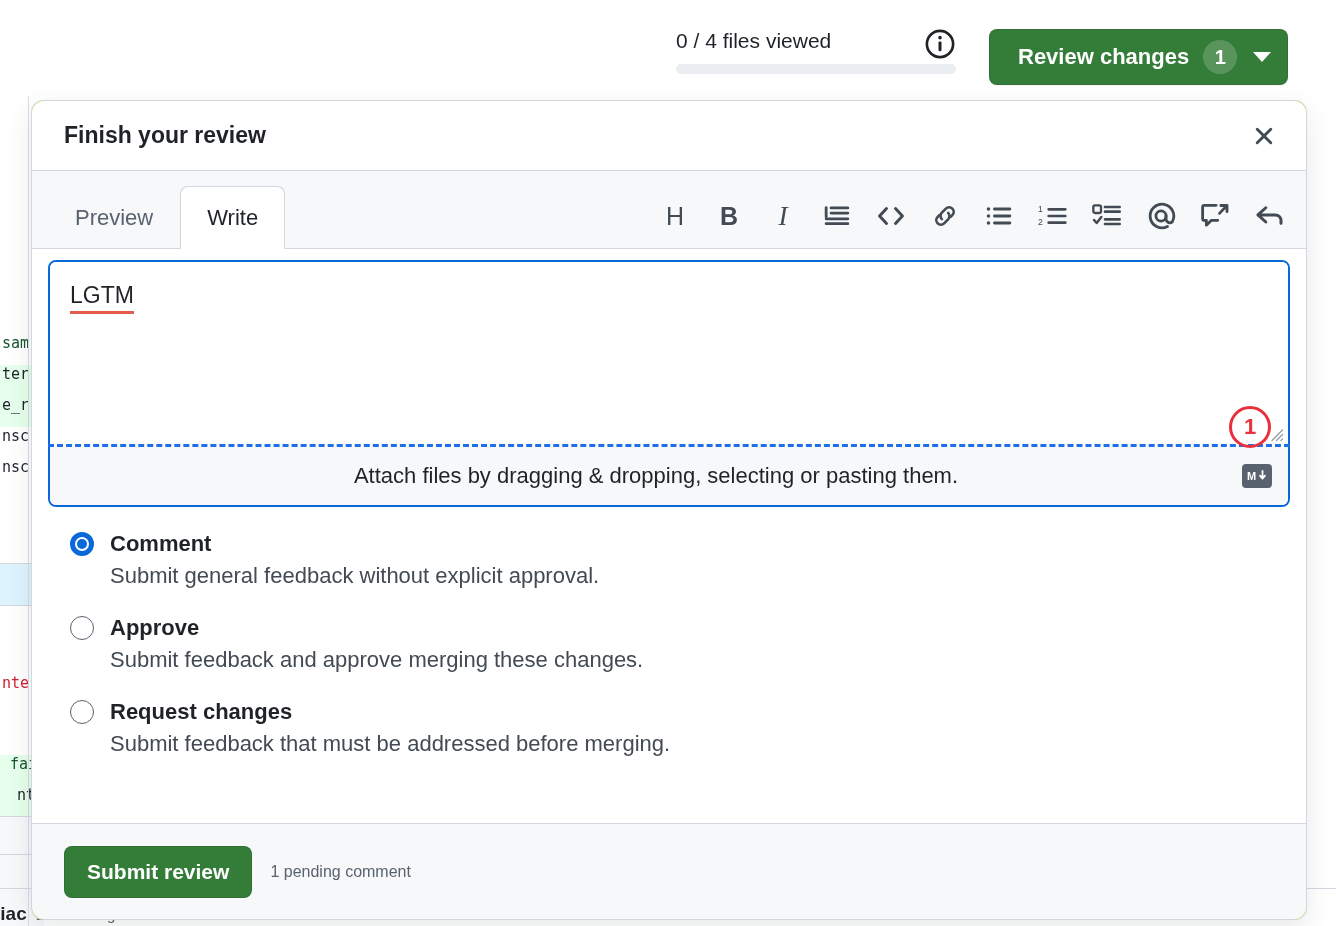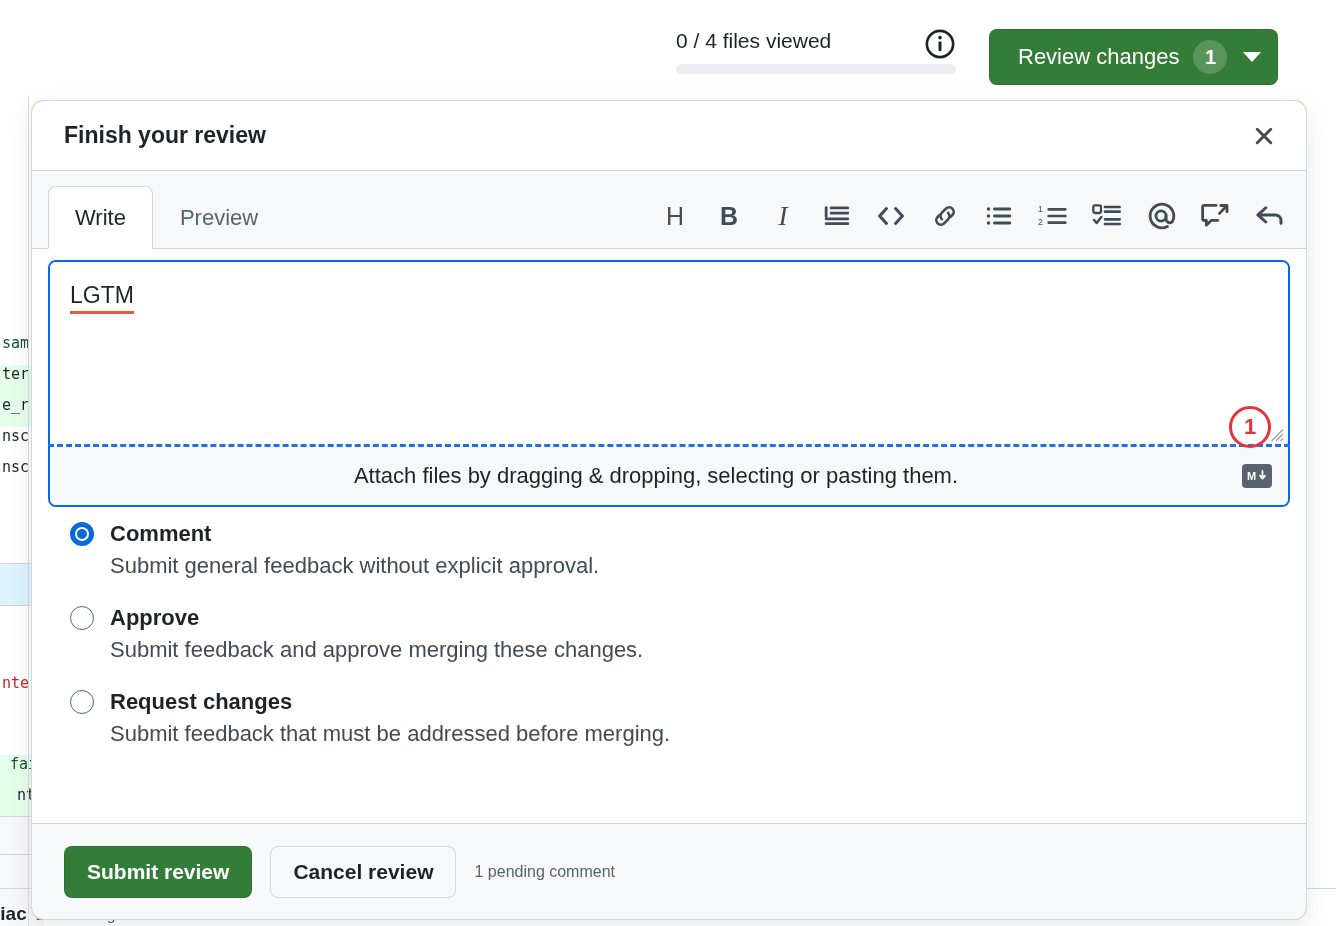--- a/index.html
+++ b/index.html
@@ -41,21 +41,21 @@
   .files-viewed-wrap { position: absolute; left: 676px; top: 28px; width: 280px; }
   .files-viewed-text { font-size: 21px; color: #1f2328; white-space: nowrap; line-height: 26px; }
   .files-progress { position: absolute; left: 676px; top: 64px; width: 280px; height: 10px;
                     background: #eaeef2; border-radius: 6px; }
   .info-icon { position: absolute; left: 925px; top: 29px; width: 30px; height: 30px; cursor: pointer; }
 
   .review-btn { position: absolute; left: 989px; top: 29px; height: 56px;
                 background: #347d39; border: 1px solid rgba(31,35,40,.15); border-radius: 8px;
                 display: flex; align-items: center; padding: 0 16px 0 28px; gap: 14px;
                 cursor: pointer; box-shadow: 0 1px 0 rgba(31,35,40,.04); }
-  .review-btn-label { color: #ffffff; font-size: 22px; font-weight: 400; white-space: nowrap; }
+  .review-btn-label { color: #ffffff; font-size: 22px; font-weight: 700; white-space: nowrap; }
   .review-btn-badge { min-width: 34px; height: 34px; border-radius: 17px; background: rgba(255,255,255,.18);
                       color: #ffffff; font-size: 20px; font-weight: 600;
                       display: flex; align-items: center; justify-content: center; padding: 0 6px; }
   .review-btn-caret { width: 0; height: 0; border-left: 9px solid transparent; border-right: 9px solid transparent;
                       border-top: 10px solid #ffffff; margin-left: 2px; }
 
   
   .dialog { position: absolute; left: 31px; top: 100px; width: 1276px; height: 820px; z-index: 10;
             background: #bef264; border: 1px solid #d0d7de; border-radius: 12px;
             box-shadow: 0 8px 24px rgba(66,74,83,.12); display: flex; flex-direction: column; }
@@ -101,21 +101,21 @@
   .attach-text { font-size: 22px; color: #1f2328; flex: 1; text-align: center; }
   .md-badge { width: 30px; height: 24px; background: #59636e; border-radius: 4px;
               display: flex; align-items: center; justify-content: center; cursor: pointer; }
 
   
   .annot { position: absolute; right: 17px; top: 144px; width: 42px; height: 42px; border-radius: 21px;
            border: 3px solid #e8313a; display: flex; align-items: center; justify-content: center;
            color: #e8313a; font-size: 22px; font-weight: 700; background: transparent; z-index: 4; }
 
   
-  .radios { padding: 14px 0 0 22px; }
+  .radios { padding: 24px 0 0 22px; }
   .radio-item { margin-bottom: 26px; }
   .radio-item:last-child { margin-bottom: 0; }
   .radio-head { display: flex; align-items: center; gap: 16px; }
   .radio-circle { width: 24px; height: 24px; border-radius: 12px; border: 1px solid #59636e;
                   background: #ffffff; flex: 0 0 24px; cursor: pointer; position: relative; }
   .radio-circle.checked { border: 5px solid #0969da; background: #ffffff; }
   .radio-circle.checked::after { content: ""; position: absolute; left: 2px; top: 2px;
                   width: 10px; height: 10px; border-radius: 5px; background: #0969da; }
   .radio-label { font-size: 22px; font-weight: 700; color: #1f2328; cursor: pointer; }
   .radio-desc { font-size: 22px; color: #424a53; margin: 6px 0 0 40px; }
@@ -200,25 +200,25 @@
         <svg width="24" height="24" viewBox="0 0 16 16" aria-hidden="true">
           <path d="M3.5 3.5 L12.5 12.5 M12.5 3.5 L3.5 12.5" stroke="#424a53" stroke-width="1.9" stroke-linecap="round"></path>
         </svg>
       </div>
     </div>
 
     <div class="dlg-body">
 
       <div class="editor-top">
         <div class="tabs">
+          <div class="tab">
+            <span>Preview</span>
+          </div>
           <div class="tab active">
             <span>Write</span>
-          </div>
-          <div class="tab">
-            <span>Preview</span>
           </div>
         </div>
 
         <div class="md-toolbar">
           <div class="md-btn">
             <span class="md-btn-text h">H</span>
           </div>
           <div class="md-btn">
             <span class="md-btn-text bold">B</span>
           </div>
@@ -335,20 +335,17 @@
           <div class="radio-desc">Submit feedback that must be addressed before merging.</div>
         </div>
 
       </div>
     </div>
 
     <div class="dlg-footer">
       <div class="btn-primary">
         <span>Submit review</span>
       </div>
-      <div class="btn-default">
-        <span>Cancel review</span>
-      </div>
       <div class="pending-text">1 pending comment</div>
     </div>
 
   </div>
 </div>
 
 </body></html>

